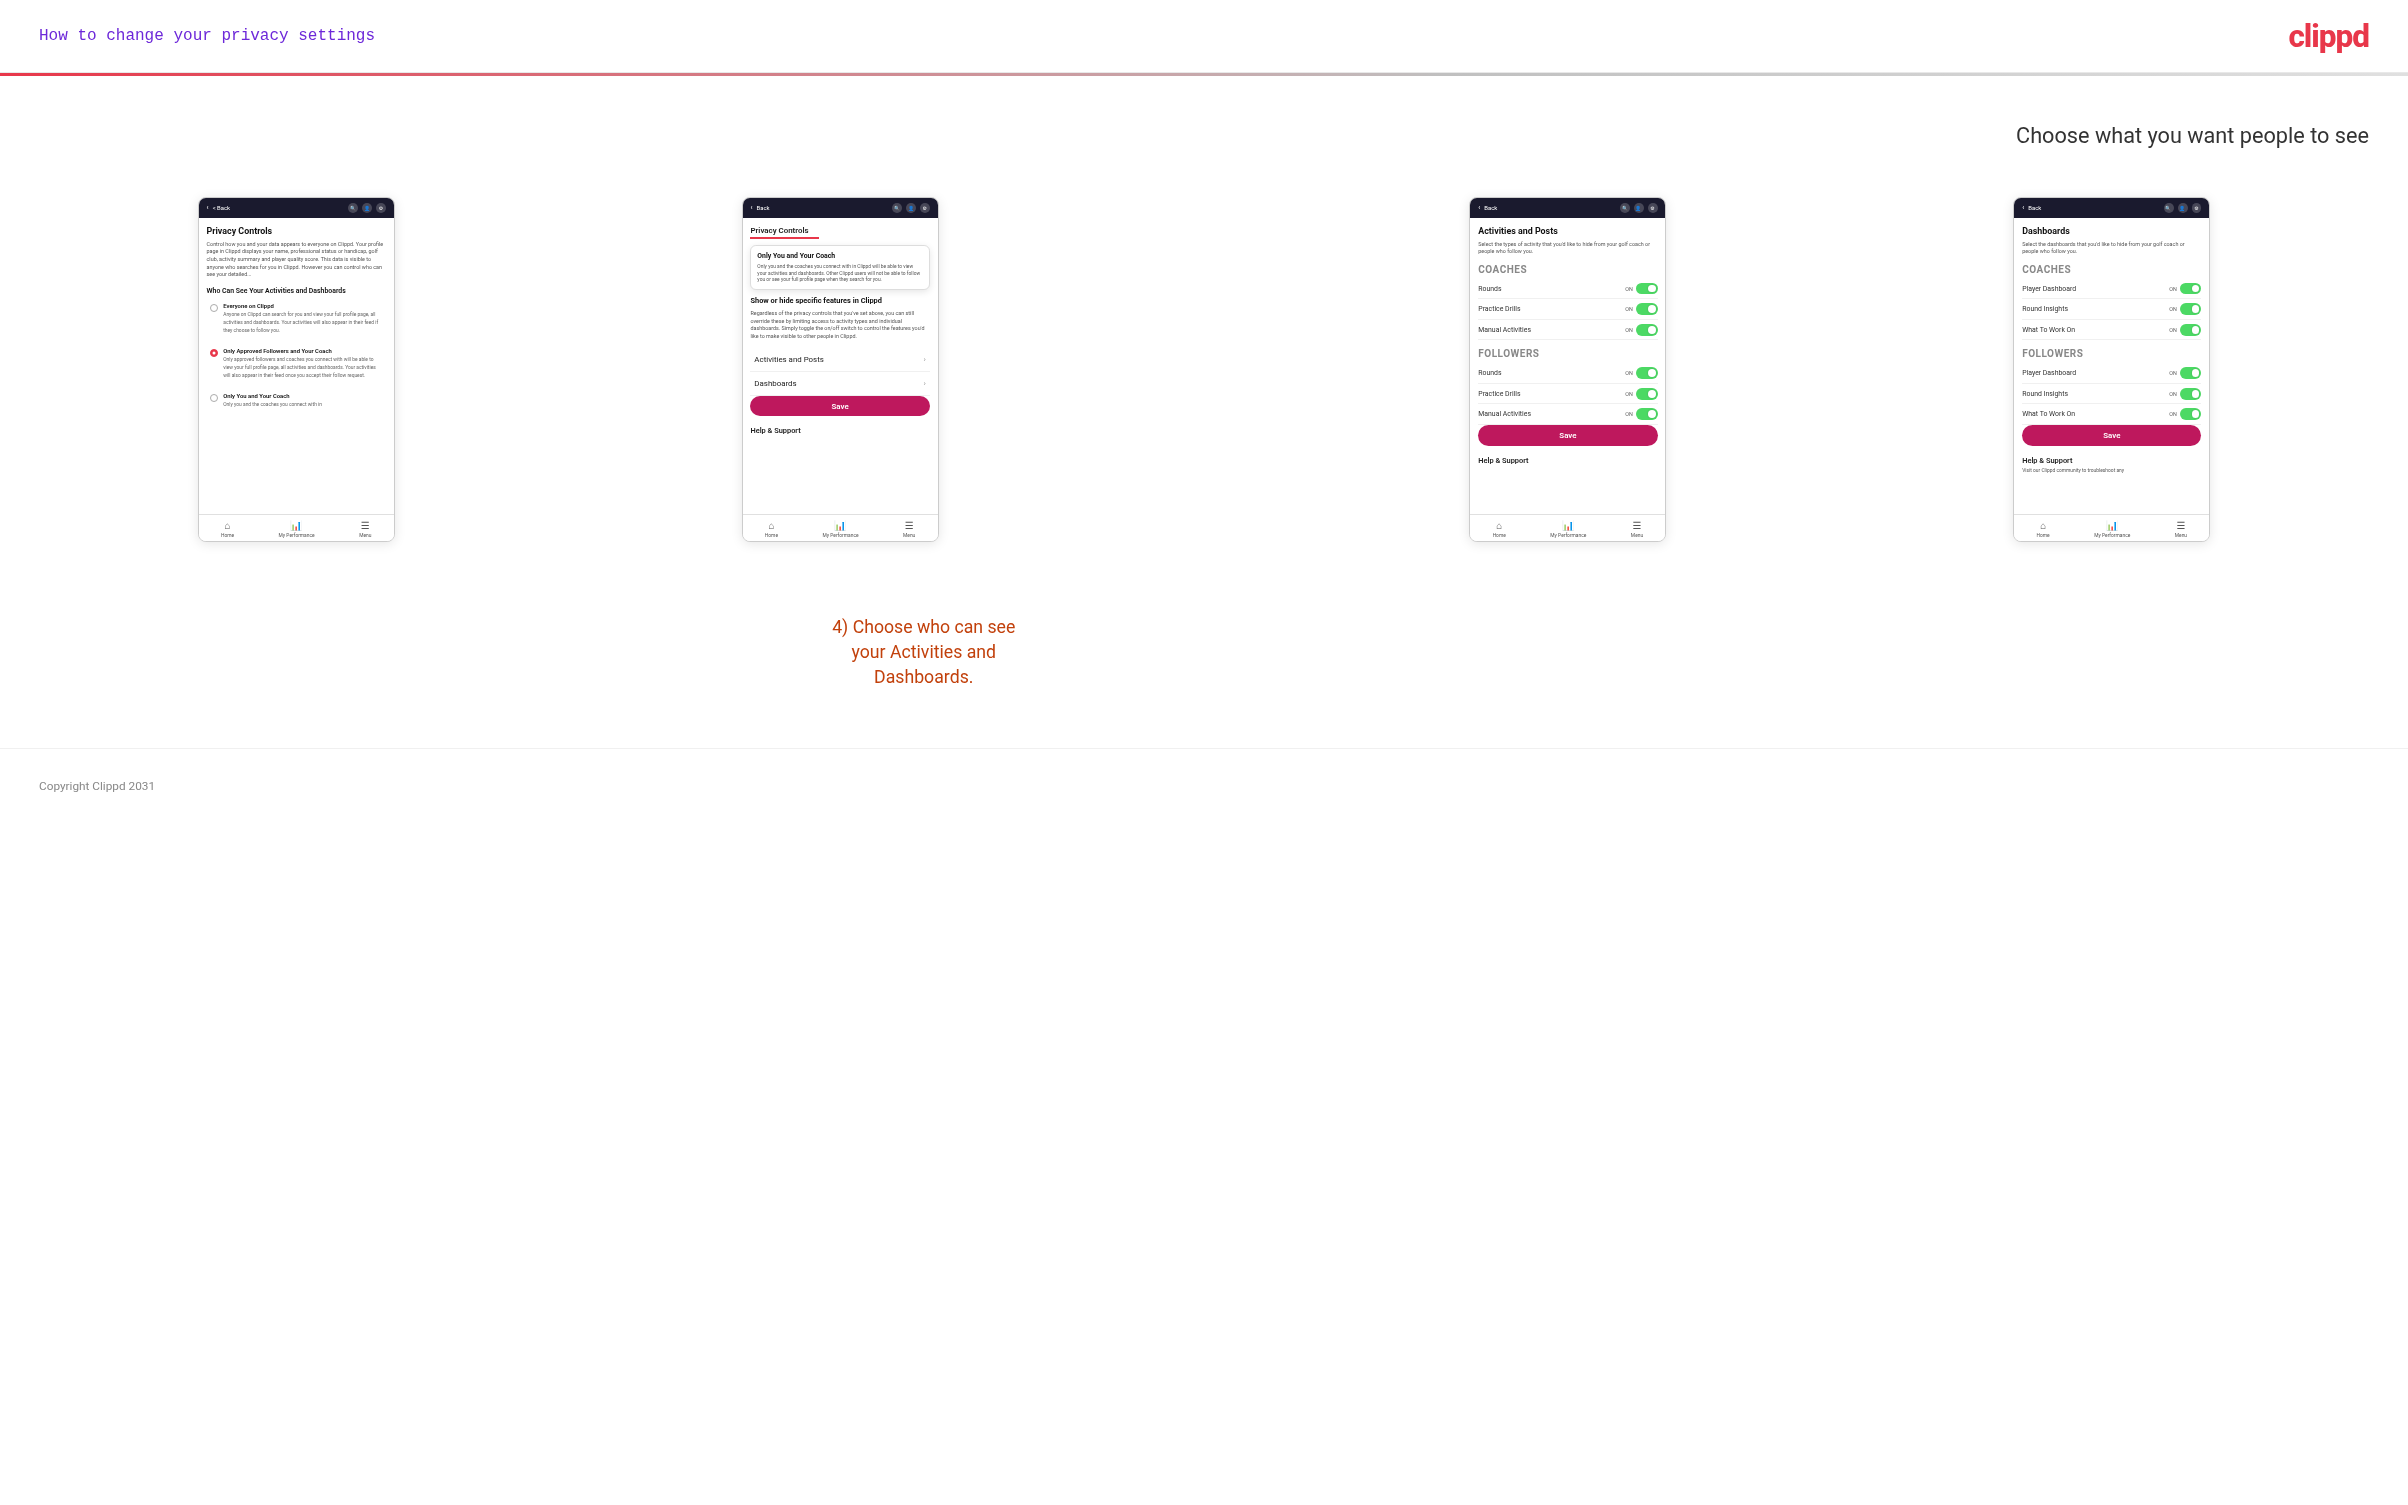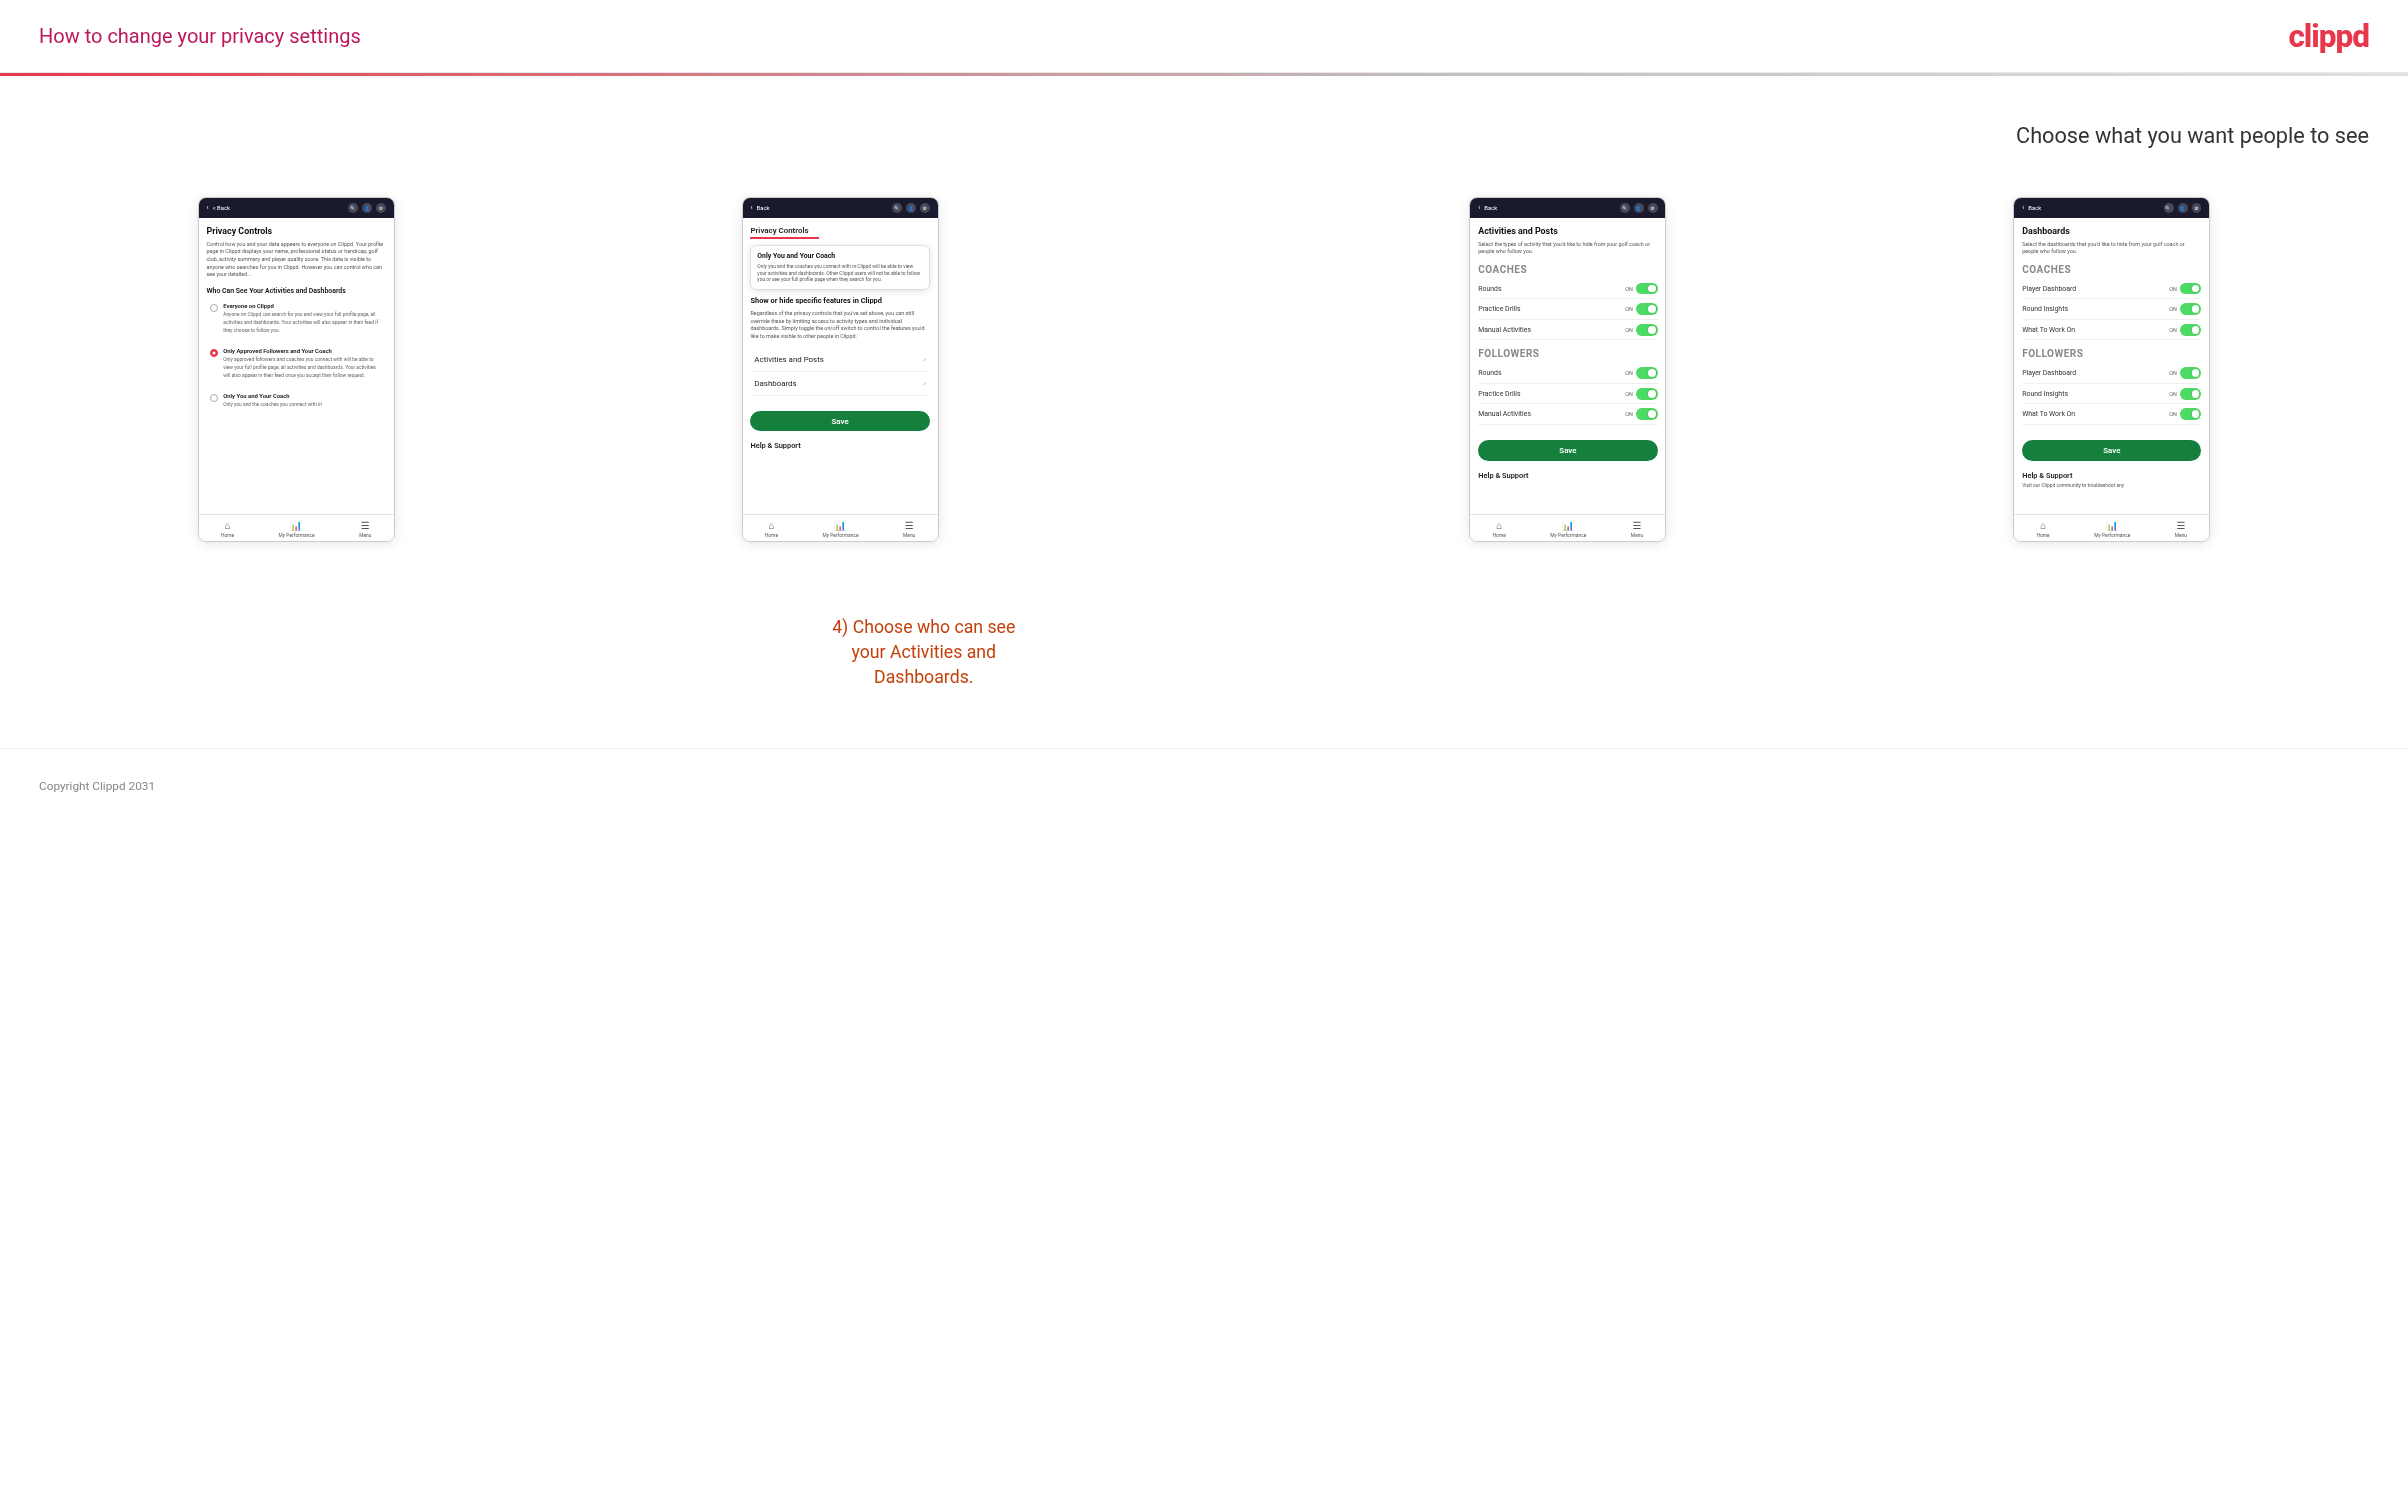--- a/index.html
+++ b/index.html
@@ -22,22 +22,23 @@
     .top-bar::after {
       content: '';
       position: absolute;
       bottom: -3.9px;
       left: 0;
       right: 0;
       height: 3px;
       background: linear-gradient(90deg, #e8374a 0%, #c0c0c0 60%, #e0e0e0 100%);
     }
     .top-bar-title {
-      font-size: 20px;
-      color: #be185d;
+      font-size: 16px;
+      color: #6d28d9;
+      font-family: Liberation Mono, monospace;
     }
     .logo {
       font-size: 31.5px;
       font-weight: 800;
       color: #e8374a;
       letter-spacing: -1px;
     }
 
     
     .main-content {
@@ -248,28 +249,28 @@
       color: #222;
     }
     .menu-row-arrow {
       font-size: 7.9px;
       color: #999;
     }
 
     
     .phone-save-btn {
       width: 100%;
-      background: #15803d;
+      background: #be185d;
       color: #fff;
       border: none;
       border-radius: 19.7px;
       padding: 5.9px;
       font-size: 7.9px;
       font-weight: 600;
-      margin-top: 15px;
+      margin-top: 0;
       text-align: center;
     }
 
     
     .phone-footer {
       background: #fff;
       border-top: 0.5px solid #e0e0e0;
       display: flex;
       justify-content: space-around;
       padding: 4.9px 0 3px;

